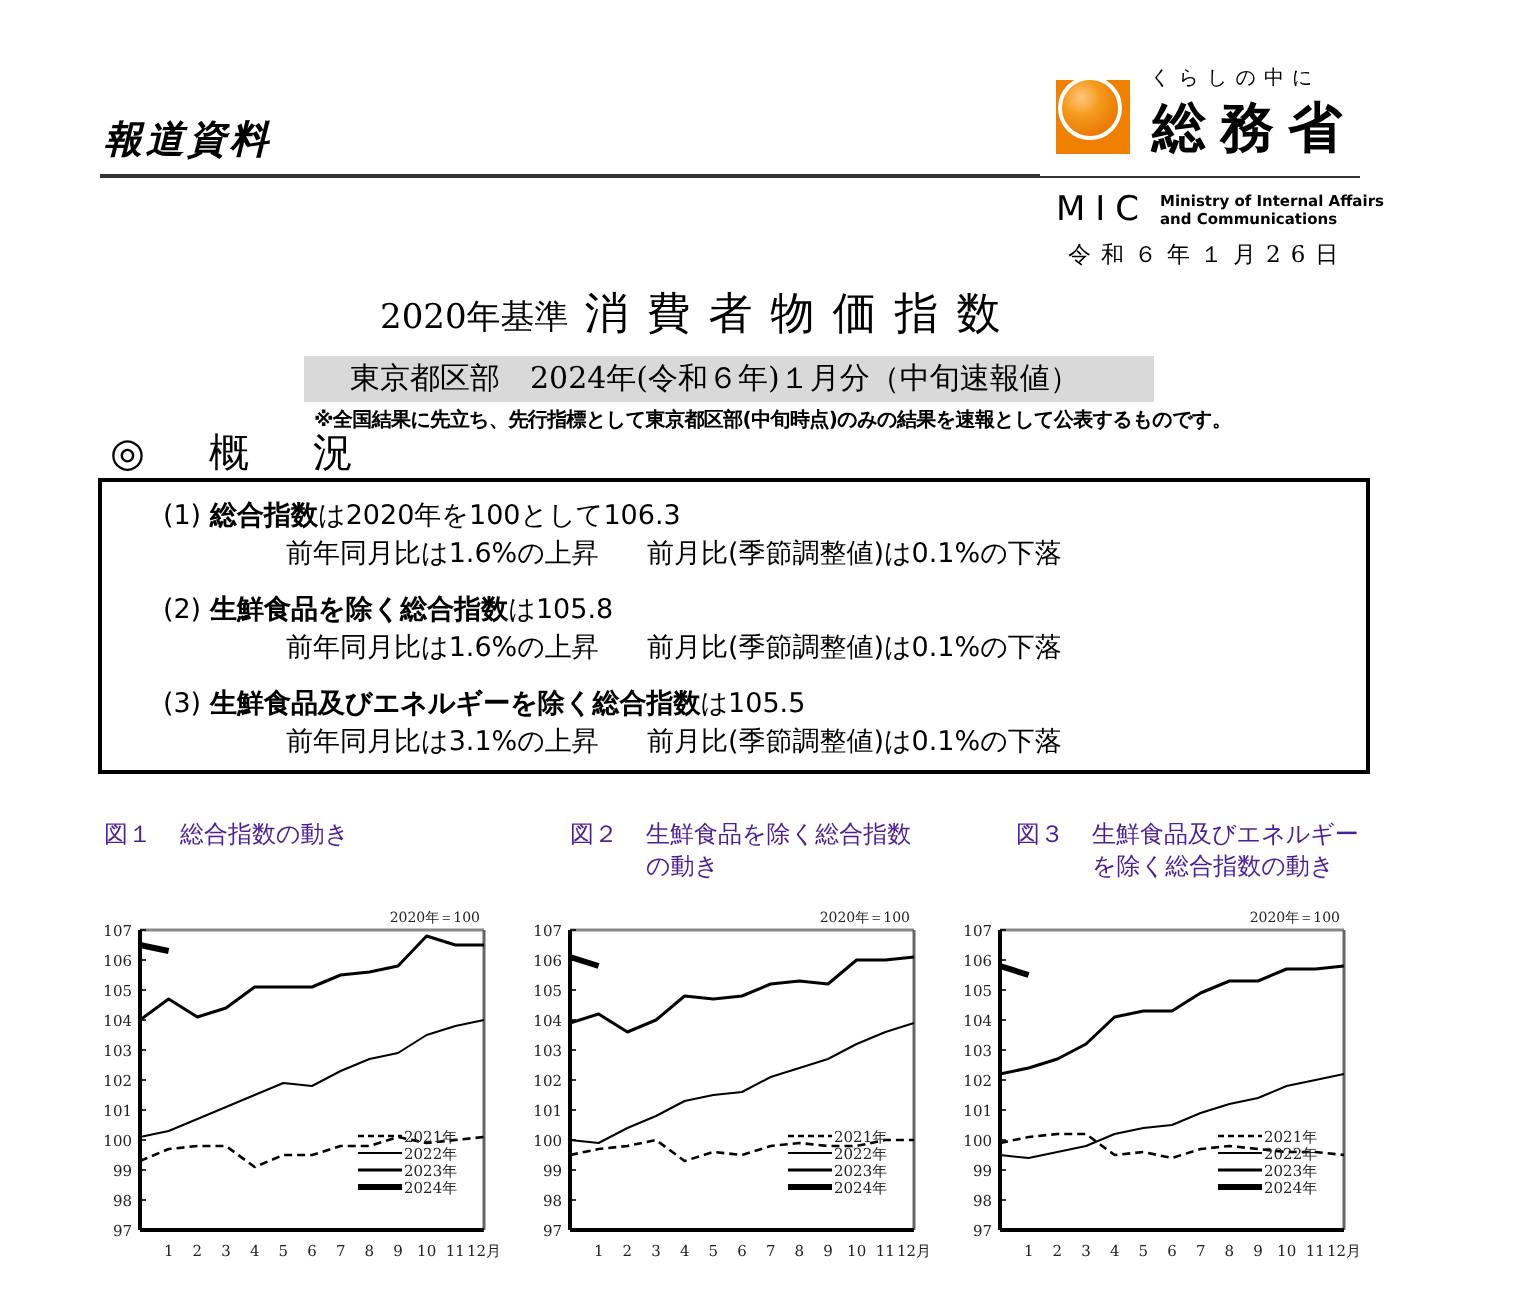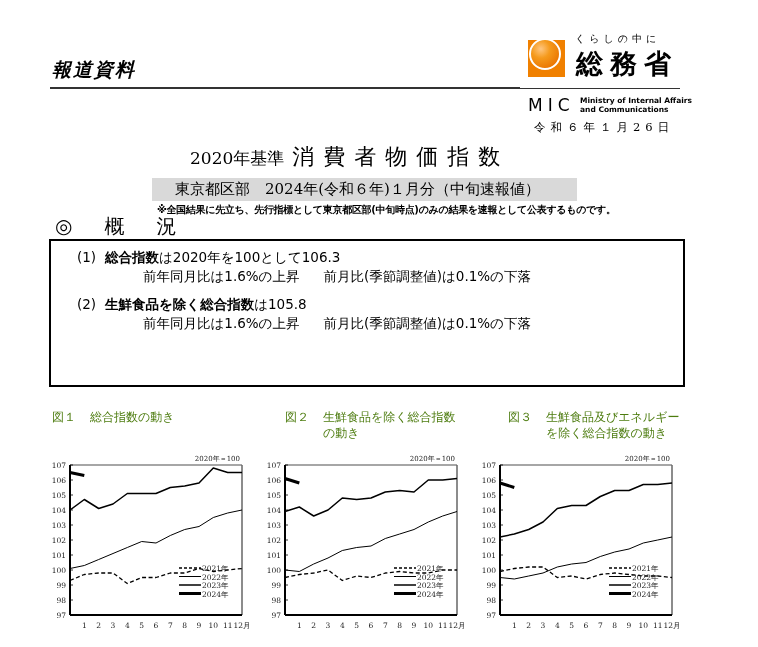--- a/index.html
+++ b/index.html
@@ -25,27 +25,27 @@
   .title .t1 { font-size: 17px; }
   .title .t2 { font-size: 22px; letter-spacing: 9px; margin-left: 8px; }
 
   .subtitle-bar { left: 152px; top: 178px; width: 425px; height: 23px; background: #d9d9d9; }
   .subtitle { left: 175px; top: 180px; font-family: "DejaVu Serif", serif; font-size: 15px; white-space: nowrap; }
   .note { left: 157px; top: 203px; font-size: 10px; font-weight: bold; white-space: nowrap; letter-spacing: -0.3px; }
 
   .overview-heading { left: 55px; top: 213px; font-size: 20px; font-weight: normal; letter-spacing: 6px; }
 
   .summary-box { left: 49px; top: 239px; width: 636px; height: 148px; border: 2px solid #000; }
-  .item { position: absolute; left: 26px; font-size: 13.5px; white-space: nowrap; }
+  .item { position: absolute; left: 26px; font-size: 13.5px; white-space: nowrap; text-align: center; }
   .item .num { display: inline-block; width: 28px; }
   .item b { font-weight: bold; }
   .item .detail { position: absolute; left: 66px; top: 19px; white-space: nowrap; }
   .item .detail span + span { margin-left: 24px; }
 
-  .fig-title { font-family: "DejaVu Serif", serif; font-size: 12px; line-height: 16px; color: #4d7c0f; white-space: nowrap; }
+  .fig-title { font-family: "DejaVu Serif", serif; font-size: 12px; line-height: 16px; color: #4c1d95; white-space: nowrap; }
   .fig-title .lbl { display: inline-block; width: 38px; }
   .fig-title .indent { padding-left: 38px; }
 
   svg text { font-family: "DejaVu Serif", serif; }
 </style>
 </head>
 <body>
 
 <div class="abs doc-type">報道資料</div>
 <div class="abs doc-rule"></div>
@@ -72,20 +72,24 @@
 <div class="abs overview-heading">◎　概　況</div>
 
 <div class="abs summary-box">
   <div class="item" style="top:8px;">
     <span class="num">(1)</span><b>総合指数</b><span>は2020年を100として106.3</span>
     <div class="detail"><span>前年同月比は1.6%の上昇</span><span>前月比(季節調整値)は0.1%の下落</span></div>
   </div>
   <div class="item" style="top:55px;">
     <span class="num">(2)</span><b>生鮮食品を除く総合指数</b><span>は105.8</span>
     <div class="detail"><span>前年同月比は1.6%の上昇</span><span>前月比(季節調整値)は0.1%の下落</span></div>
+  </div>
+  <div class="item" style="top:102px;">
+    <span class="num">(3)</span><b>生鮮食品及びエネルギーを除く総合指数</b><span>は105.5</span>
+    <div class="detail"><span>前年同月比は3.1%の上昇</span><span>前月比(季節調整値)は0.1%の下落</span></div>
   </div>
 </div>
 
 <div class="abs fig-title" style="left:52px; top:409px;">
   <div><span class="lbl">図１</span><span>総合指数の動き</span></div>
 </div>
 <div class="abs fig-title" style="left:268px; top:409px;margin-left:17px;">
   <div><span class="lbl">図２</span><span>生鮮食品を除く総合指数</span></div>
   <div class="indent">の動き</div>
 </div>

